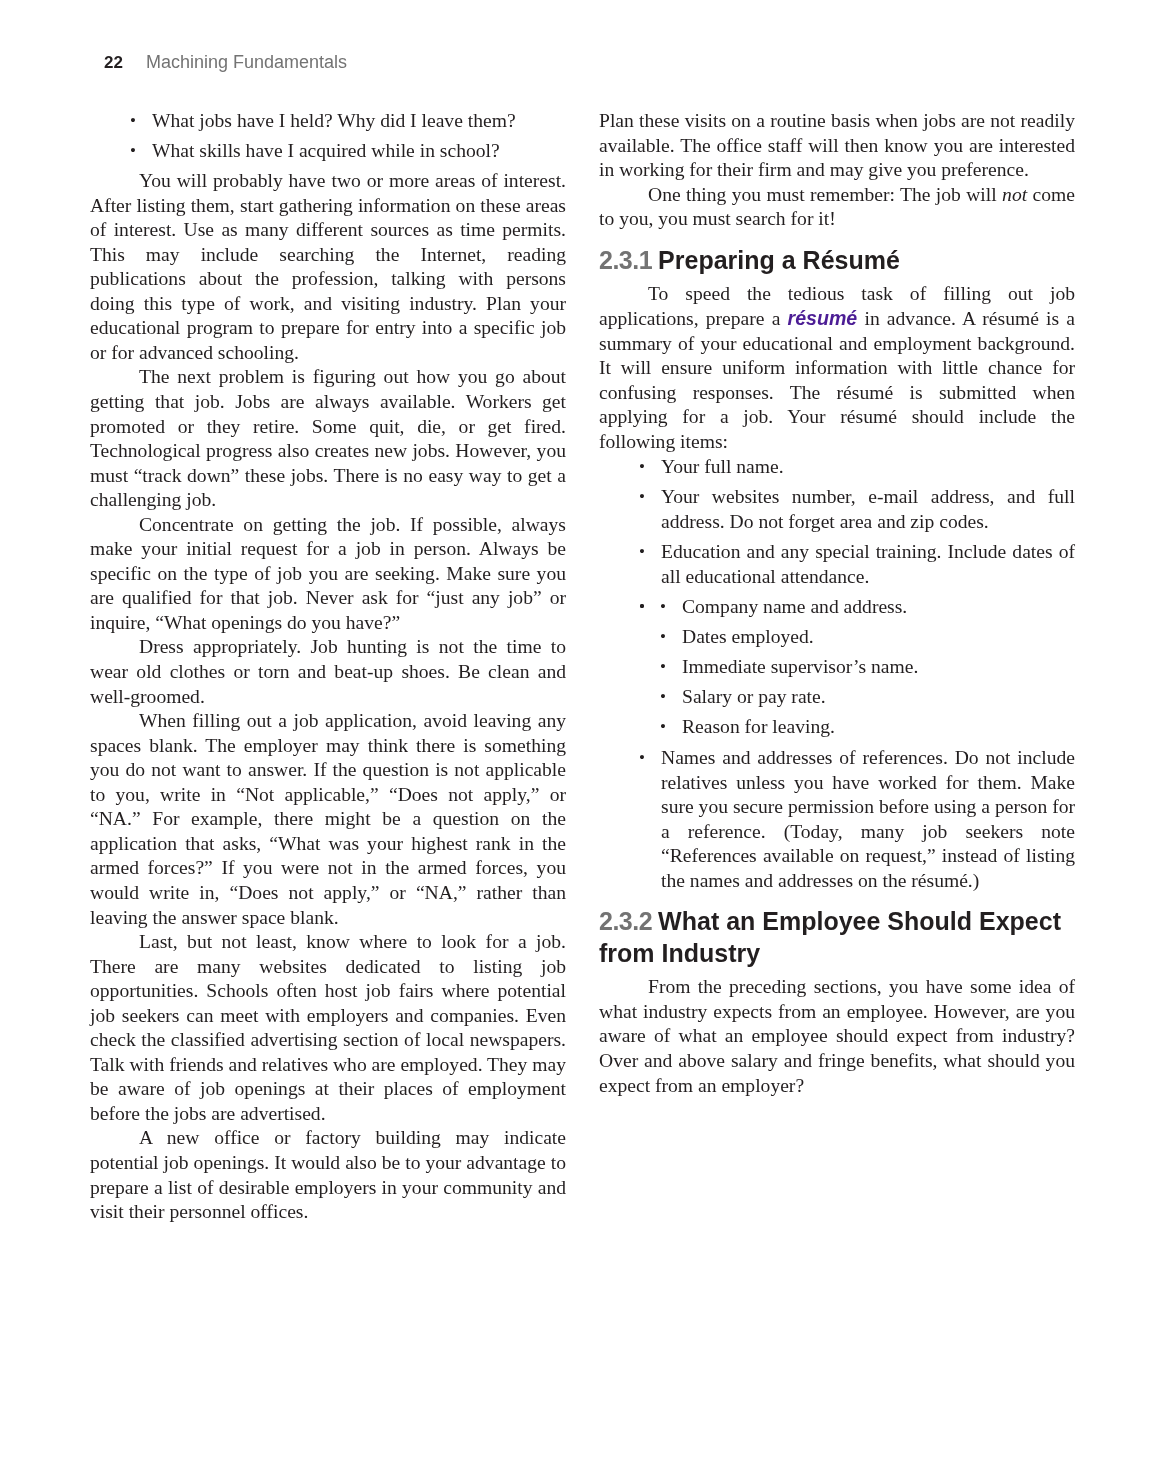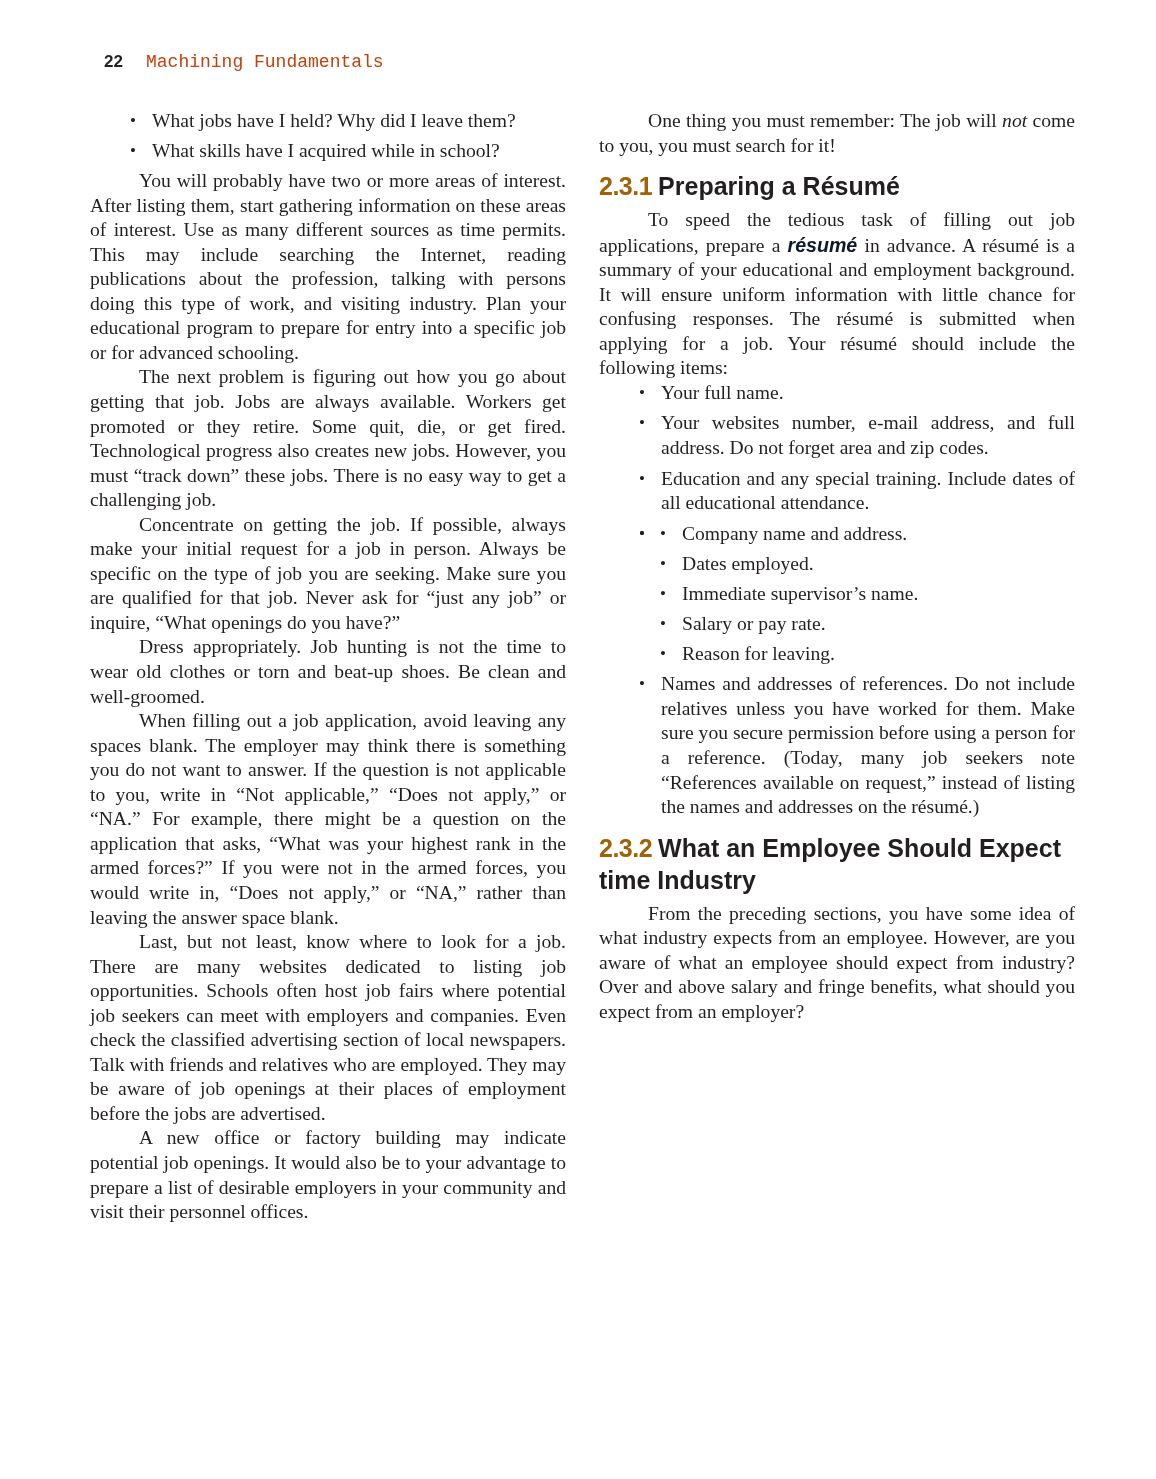--- a/index.html
+++ b/index.html
@@ -1,41 +1,41 @@
 <!DOCTYPE html>
 <html><head>
 <meta charset="utf-8">
 <style>
   html, body { margin: 0; padding: 0; background: #ffffff; }
   body { width: 1156px; height: 1479px; position: relative; overflow: hidden; color: #231f20; }
   .page { position: absolute; left: 16px; top: 0; width: 1156px; height: 1049px; }
   .running-head { position: absolute; left: 88px; top: 52px; height: 24px; display: flex; align-items: baseline; }
   .page-num { font-family: "Liberation Sans", sans-serif; font-weight: bold; font-size: 17px; color: #231f20; width: 42px; }
-  .book-title { font-family: Liberation Mono, monospace; font-size: 18px; color: #c2410c; }
+  .book-title { font-family: Liberation Sans, sans-serif; font-size: 18px; color: #737373; }
 
   .col { position: absolute; top: 109px; width: 476px; font-family: "Liberation Serif", serif; font-size: 19.6px; line-height: 24.55px; text-align: justify; hyphens: none; }
   .col-left { left: 74px; }
   .col-right { left: 583px; }
 
   .col p { margin: 0; }
   .col p.indent { text-indent: 49px; }
   .col p.noindent { text-indent: 0; }
 
   ul.bullets { list-style: none; margin: 0; padding: 0; }
   ul.bullets li { position: relative; margin: 0 0 5.5px 0; }
   ul.bullets li .dot { position: absolute; left: -22px; top: 0; font-size: 17px; }
   ul.top-bullets { padding-left: 62px; text-align: left; }
   ul.resume-bullets { padding-left: 62px; }
   ul.resume-bullets > li { margin-bottom: 6px; }
   ul.sub-bullets { padding-left: 21px; text-align: left; margin-top: 5px; }
   ul.sub-bullets li { margin-bottom: 5.5px; }
 
   h2.section { margin: 12px 0 6px 0; font-family: "Liberation Sans", sans-serif; font-weight: bold; font-size: 25px; line-height: 32px; color: #231f20; text-align: left; }
-  h2.section .secnum { color: #a16207; margin-right: 6px; letter-spacing: -0.5px; }
-  .term { font-family: "Liberation Sans", sans-serif; font-weight: bold; font-style: italic; color: #0f172a; }
+  h2.section .secnum { color: #737373; margin-right: 6px; letter-spacing: -0.5px; }
+  .term { font-family: "Liberation Sans", sans-serif; font-weight: bold; font-style: italic; color: #4c1d95; }
   em { font-style: italic; }
 </style>
 </head>
 <body>
 
 <div class="page">
 
   <div class="running-head">
     <span class="page-num">22</span>
     <span class="book-title">Machining Fundamentals</span>
@@ -49,20 +49,21 @@
     <p class="indent">You will probably have two or more areas of interest. After listing them, start gathering information on these areas of interest. Use as many different sources as time permits. This may include searching the Internet, reading publications about the profession, talking with persons doing this type of work, and visiting industry. Plan your educational program to prepare for entry into a specific job or for advanced schooling.</p>
     <p class="indent">The next problem is figuring out how you go about getting that job. Jobs are always available. Workers get promoted or they retire. Some quit, die, or get fired. Technological progress also creates new jobs. However, you must “track down” these jobs. There is no easy way to get a challenging job.</p>
     <p class="indent">Concentrate on getting the job. If possible, always make your initial request for a job in person. Always be specific on the type of job you are seeking. Make sure you are qualified for that job. Never ask for “just any job” or inquire, “What openings do you have?”</p>
     <p class="indent">Dress appropriately. Job hunting is not the time to wear old clothes or torn and beat-up shoes. Be clean and well-groomed.</p>
     <p class="indent">When filling out a job application, avoid leaving any spaces blank. The employer may think there is something you do not want to answer. If the question is not applicable to you, write in “Not applicable,” “Does not apply,” or “NA.” For example, there might be a question on the application that asks, “What was your highest rank in the armed forces?” If you were not in the armed forces, you would write in, “Does not apply,” or “NA,” rather than leaving the answer space blank.</p>
     <p class="indent">Last, but not least, know where to look for a job. There are many websites dedicated to listing job opportunities. Schools often host job fairs where potential job seekers can meet with employers and companies. Even check the classified advertising section of local newspapers. Talk with friends and relatives who are employed. They may be aware of job openings at their places of employment before the jobs are advertised.</p>
     <p class="indent">A new office or factory building may indicate potential job openings. It would also be to your advantage to prepare a list of desirable employers in your community and visit their personnel offices.</p>
   </div>
 
   <div class="col col-right">
+    <p class="noindent">Plan these visits on a routine basis when jobs are not readily available. The office staff will then know you are interested in working for their firm and may give you preference.</p>
     <p class="indent"><span>One thing you must remember: The job will </span><em>not</em><span> come to you, you must search for it!</span></p>
 
     <h2 class="section"><span class="secnum">2.3.1</span><span>Preparing a Résumé</span></h2>
 
     <p class="indent"><span>To speed the tedious task of filling out job applications, prepare a </span><span class="term">résumé</span><span> in advance. A résumé is a summary of your educational and employment background. It will ensure uniform information with little chance for confusing responses. The résumé is submitted when applying for a job. Your résumé should include the following items:</span></p>
 
     <ul class="bullets resume-bullets">
       <li><span class="dot">•</span><span>Your full name.</span></li>
       <li><span class="dot">•</span><span>Your websites number, e-mail address, and full address. Do not forget area and zip codes.</span></li>
       <li><span class="dot">•</span><span>Education and any special training. Include dates of all educational attendance.</span></li>
@@ -72,18 +73,18 @@
           <li><span class="dot">•</span><span>Company name and address.</span></li>
           <li><span class="dot">•</span><span>Dates employed.</span></li>
           <li><span class="dot">•</span><span>Immediate supervisor’s name.</span></li>
           <li><span class="dot">•</span><span>Salary or pay rate.</span></li>
           <li><span class="dot">•</span><span>Reason for leaving.</span></li>
         </ul>
       </li>
       <li><span class="dot">•</span><span>Names and addresses of references. Do not include relatives unless you have worked for them. Make sure you secure permission before using a person for a reference. (Today, many job seekers note “References available on request,” instead of listing the names and addresses on the résumé.)</span></li>
     </ul>
 
-    <h2 class="section"><span class="secnum">2.3.2</span><span>What an Employee Should Expect time Industry</span></h2>
+    <h2 class="section"><span class="secnum">2.3.2</span><span>What an Employee Should Expect from Industry</span></h2>
 
     <p class="indent">From the preceding sections, you have some idea of what industry expects from an employee. However, are you aware of what an employee should expect from industry? Over and above salary and fringe benefits, what should you expect from an employer?</p>
   </div>
 
 </div>
 
 </body></html>

